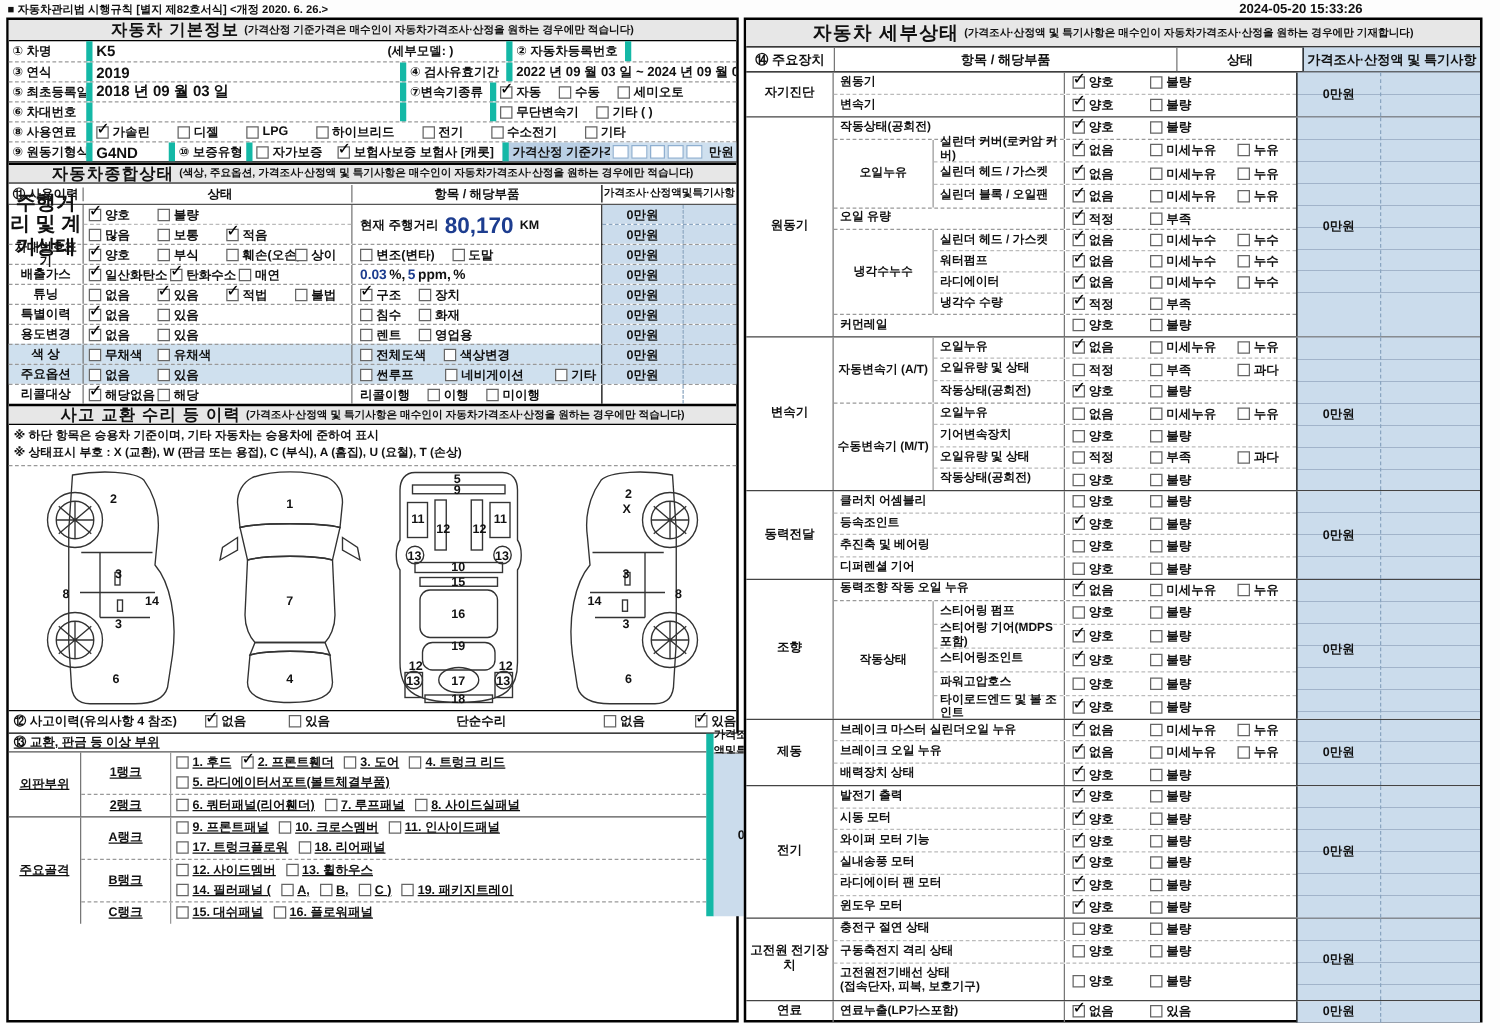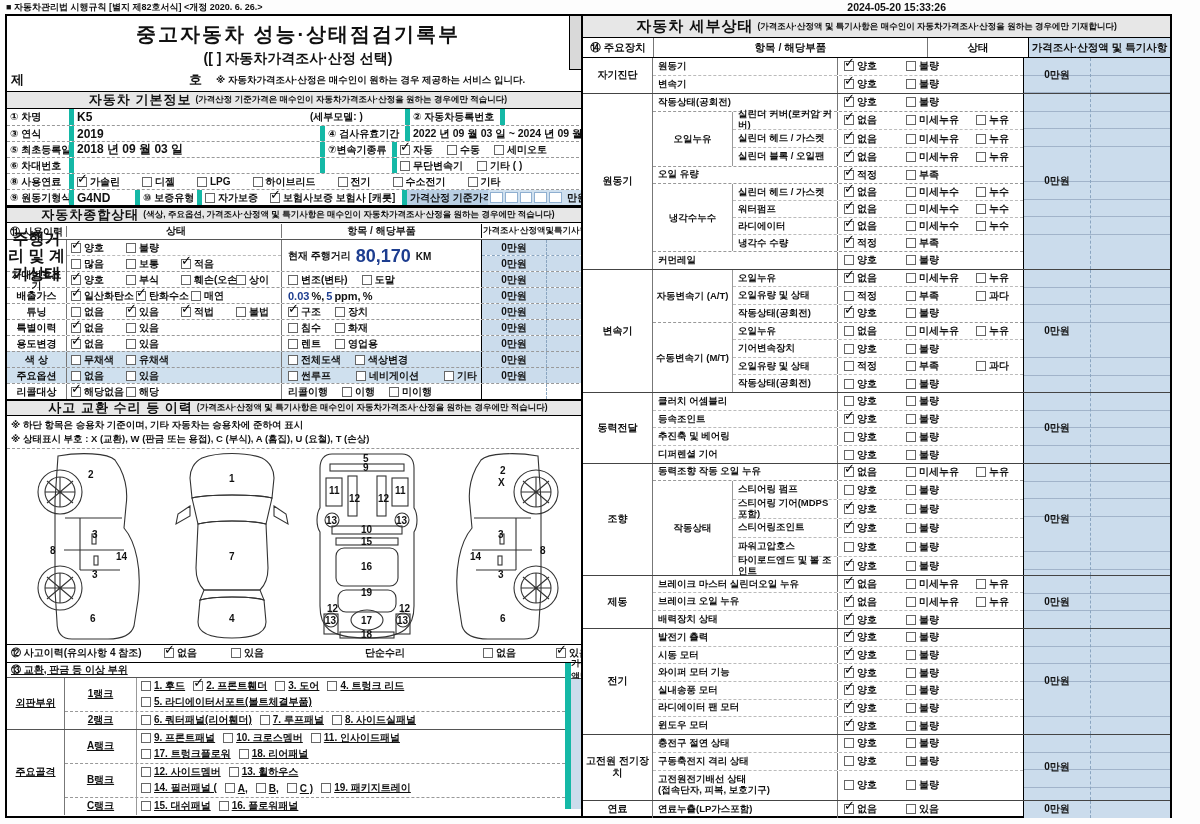--- a/index.html
+++ b/index.html
@@ -1,24 +1,24 @@
 <!DOCTYPE html>
 <html><head>
 <meta charset="utf-8">
 <style>
   * { margin:0; padding:0; box-sizing:border-box; }
   html,body { width:1200px; height:824px; background:#fff; font-family:"Liberation Sans","DejaVu Sans",sans-serif; color:#111; }
   .stage { position:relative; width:1200px; height:824px; overflow:hidden; background:#fdfdfd; }
 
-  .topstrip { position:absolute; top:1px; left:6px; width:940px; height:12px; font-size:9px; font-weight:bold; display:flex; justify-content:space-between; }
+  .topstrip { position:absolute; top:1px; left:6px; width:1084px; height:12px; font-size:9px; font-weight:bold; display:flex; justify-content:space-between; }
   .topstrip .ts-right { font-size:10.5px; }
 
   .page { position:absolute; border:2px solid #000; background:#fff; }
   #left-page  { left:5px;  top:14px; width:586px; height:804px; }
-  #right-page { left:581px; top:14px; width:591px; height:804px; }
+  #right-page { left:595px; top:14px; width:591px; height:804px; }
   .sechead { background:#e7e7e7; border-top:2px solid #000; border-bottom:1px solid #000; text-align:center; font-weight:bold; display:flex; align-items:center; justify-content:center; gap:4px; }
   .sechead .big { font-size:15px; letter-spacing:1px; }
   .sechead .note { font-size:8.5px; font-weight:bold; }
 
   
   .titleblock { position:relative; height:76px; border-bottom:1px solid #000; }
   .t1 { text-align:center; font-size:20px; font-weight:bold; letter-spacing:2px; padding-top:5px; }
   .t2 { text-align:center; font-size:14px; font-weight:bold; margin-top:2px; }
   .docrow { position:absolute; left:0; bottom:0; width:100%; height:22px; font-size:11px; font-weight:bold; display:flex; align-items:center; }
   .docrow .je { margin-left:4px; font-size:13px; }
@@ -116,30 +116,20 @@
 <body>
 <div class="stage">
 
   <div class="topstrip">
     <span>■ 자동차관리법 시행규칙 [별지 제82호서식] &lt;개정 2020. 6. 26.&gt;</span>
     <span class="ts-right">2024-05-20 15:33:26</span>
   </div>
 
   <div class="page" id="left-page">
 
-    <div class="titleblock">
-      <div class="t1">중고자동차 성능·상태점검기록부</div>
-      <div class="t2">([  ] 자동차가격조사·산정 선택)</div>
-      <div class="graytab"></div>
-      <div class="docrow">
-        <span class="je">제</span>
-        <span class="ho">호</span>
-        <span class="dnote">※ 자동차가격조사·산정은 매수인이 원하는 경우 제공하는 서비스 입니다.</span>
-      </div>
-    </div>
 
     <div class="sechead" style="height:17px; border-top:none;">
       <span class="big" style="font-size:13px;">자동차 기본정보</span>
       <span class="note">(가격산정 기준가격은 매수인이 자동차가격조사·산정을 원하는 경우에만 적습니다)</span>
     </div>
 
     <div class="binfo">
       <div class="brow">
         <div class="bcell lbl" style="width:62px;">① 차명</div>
         <div class="bcell val" style="width:238px;">K5</div>

